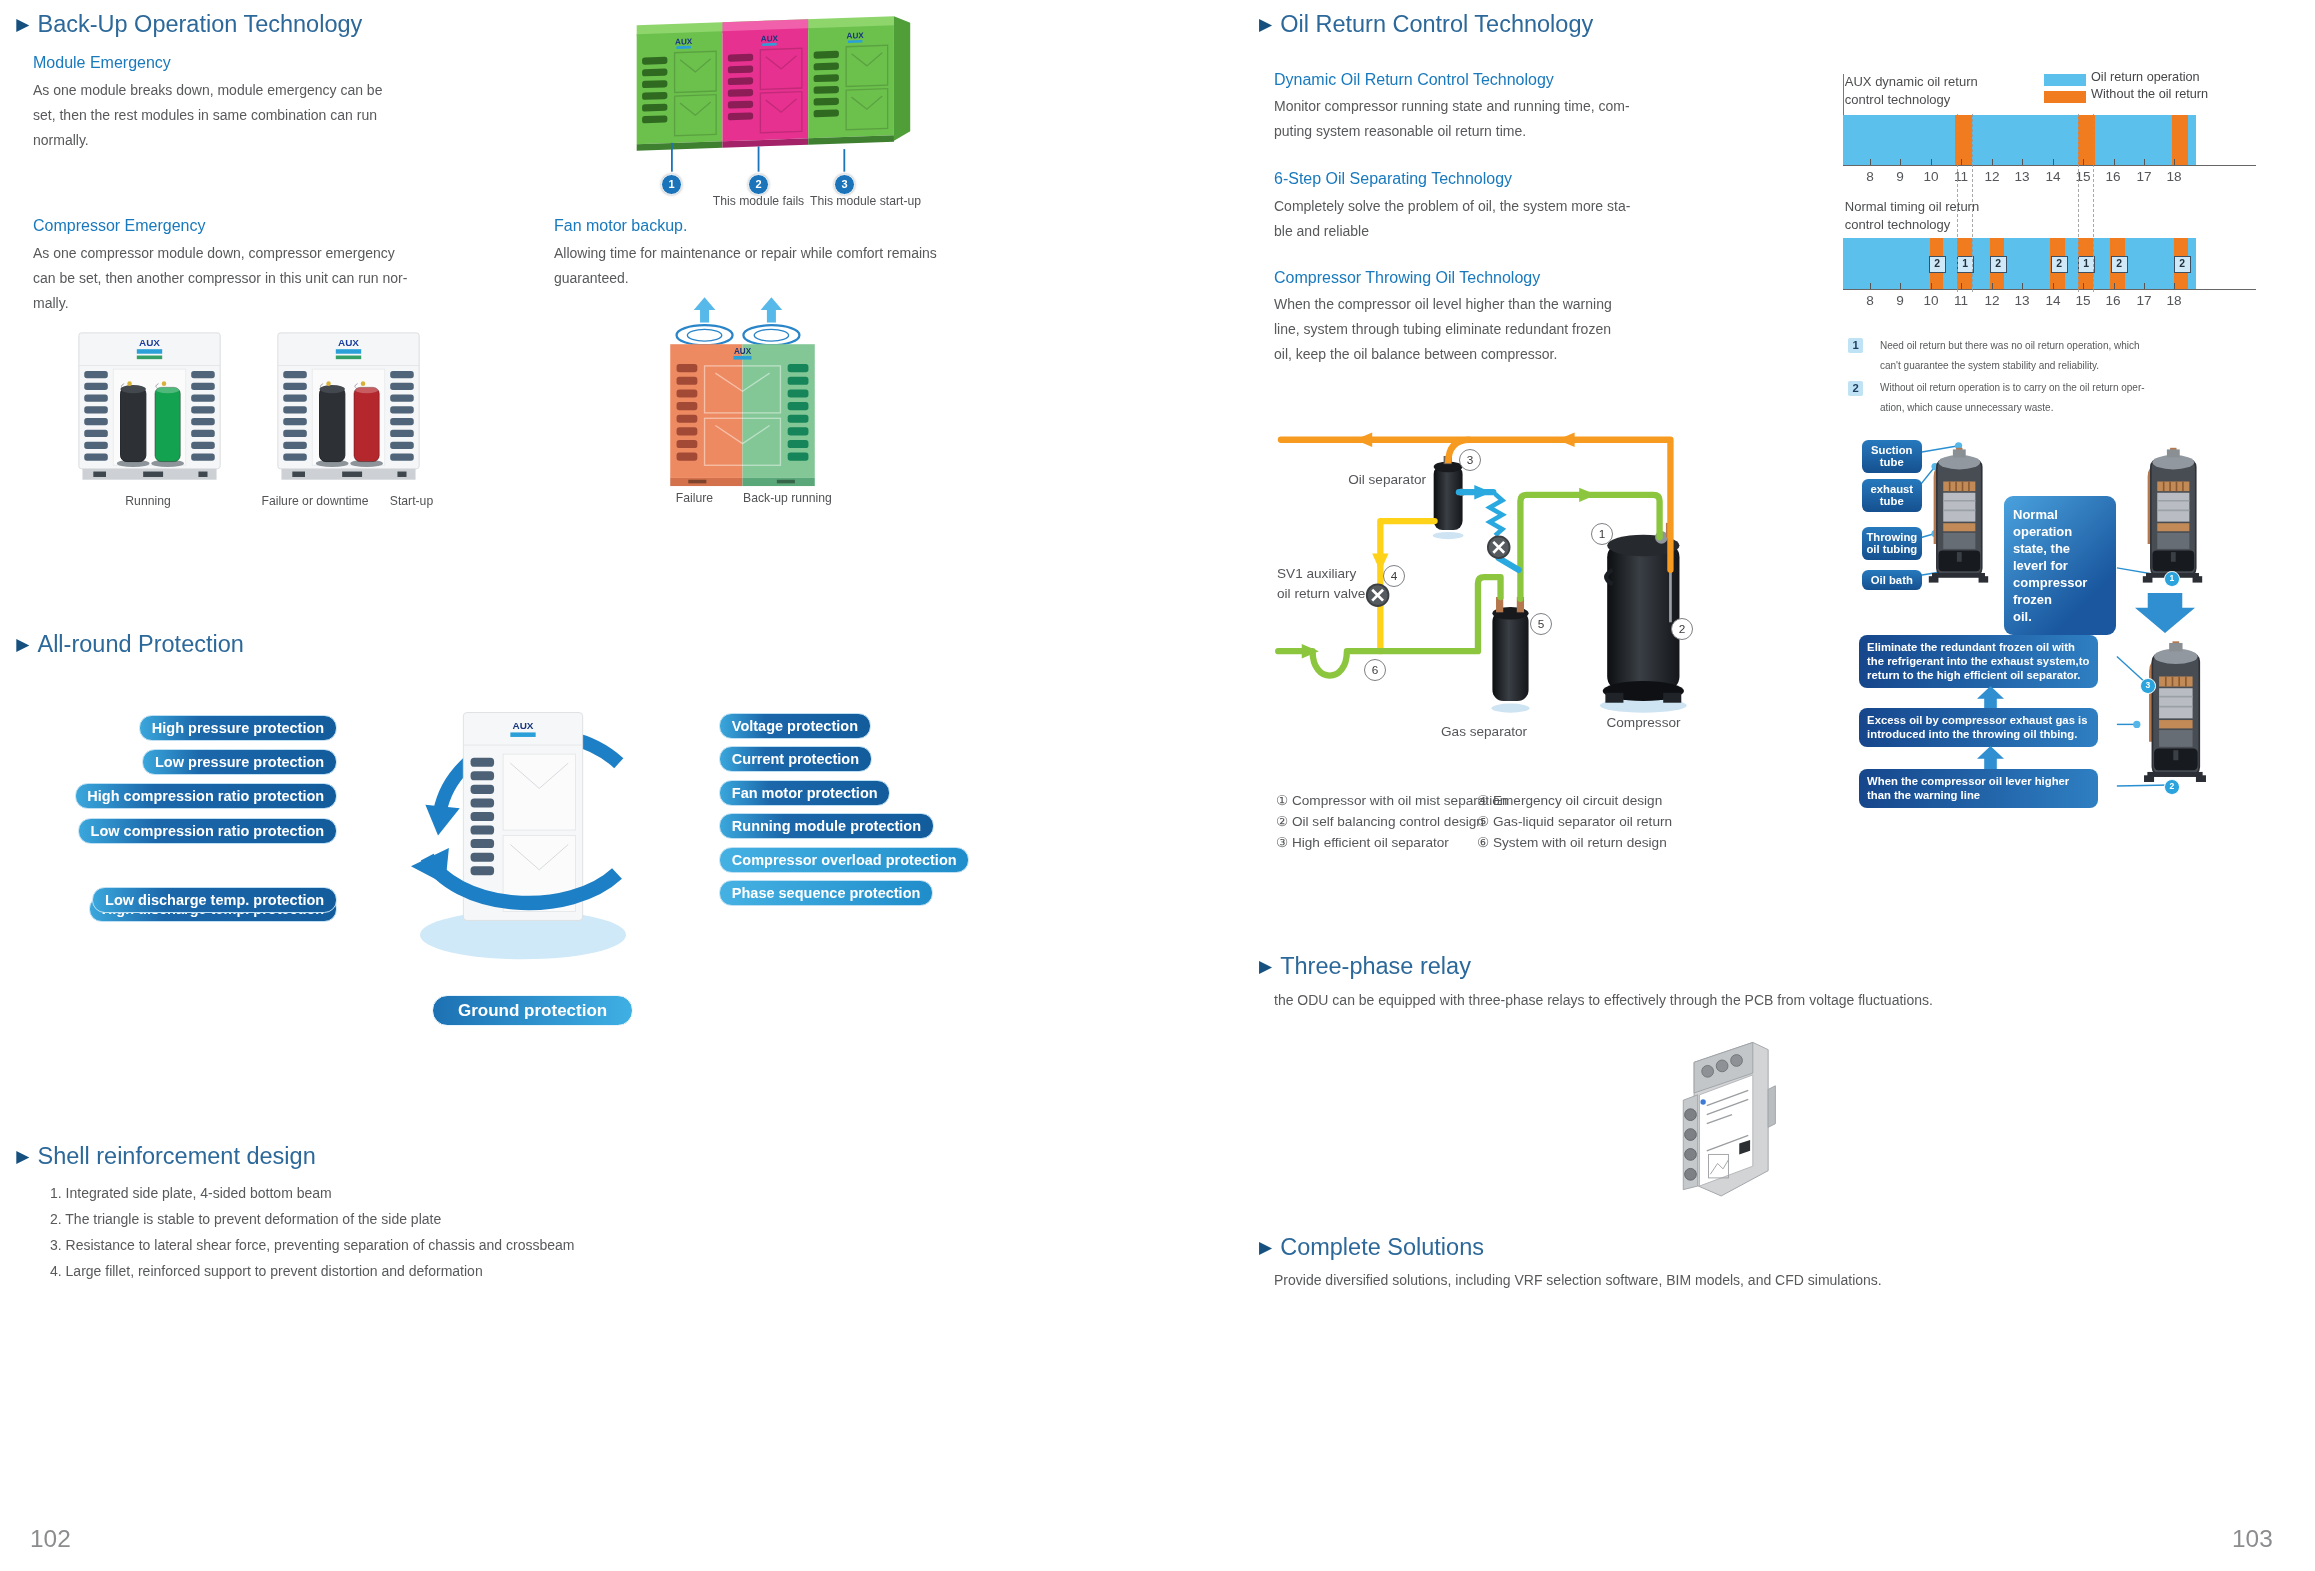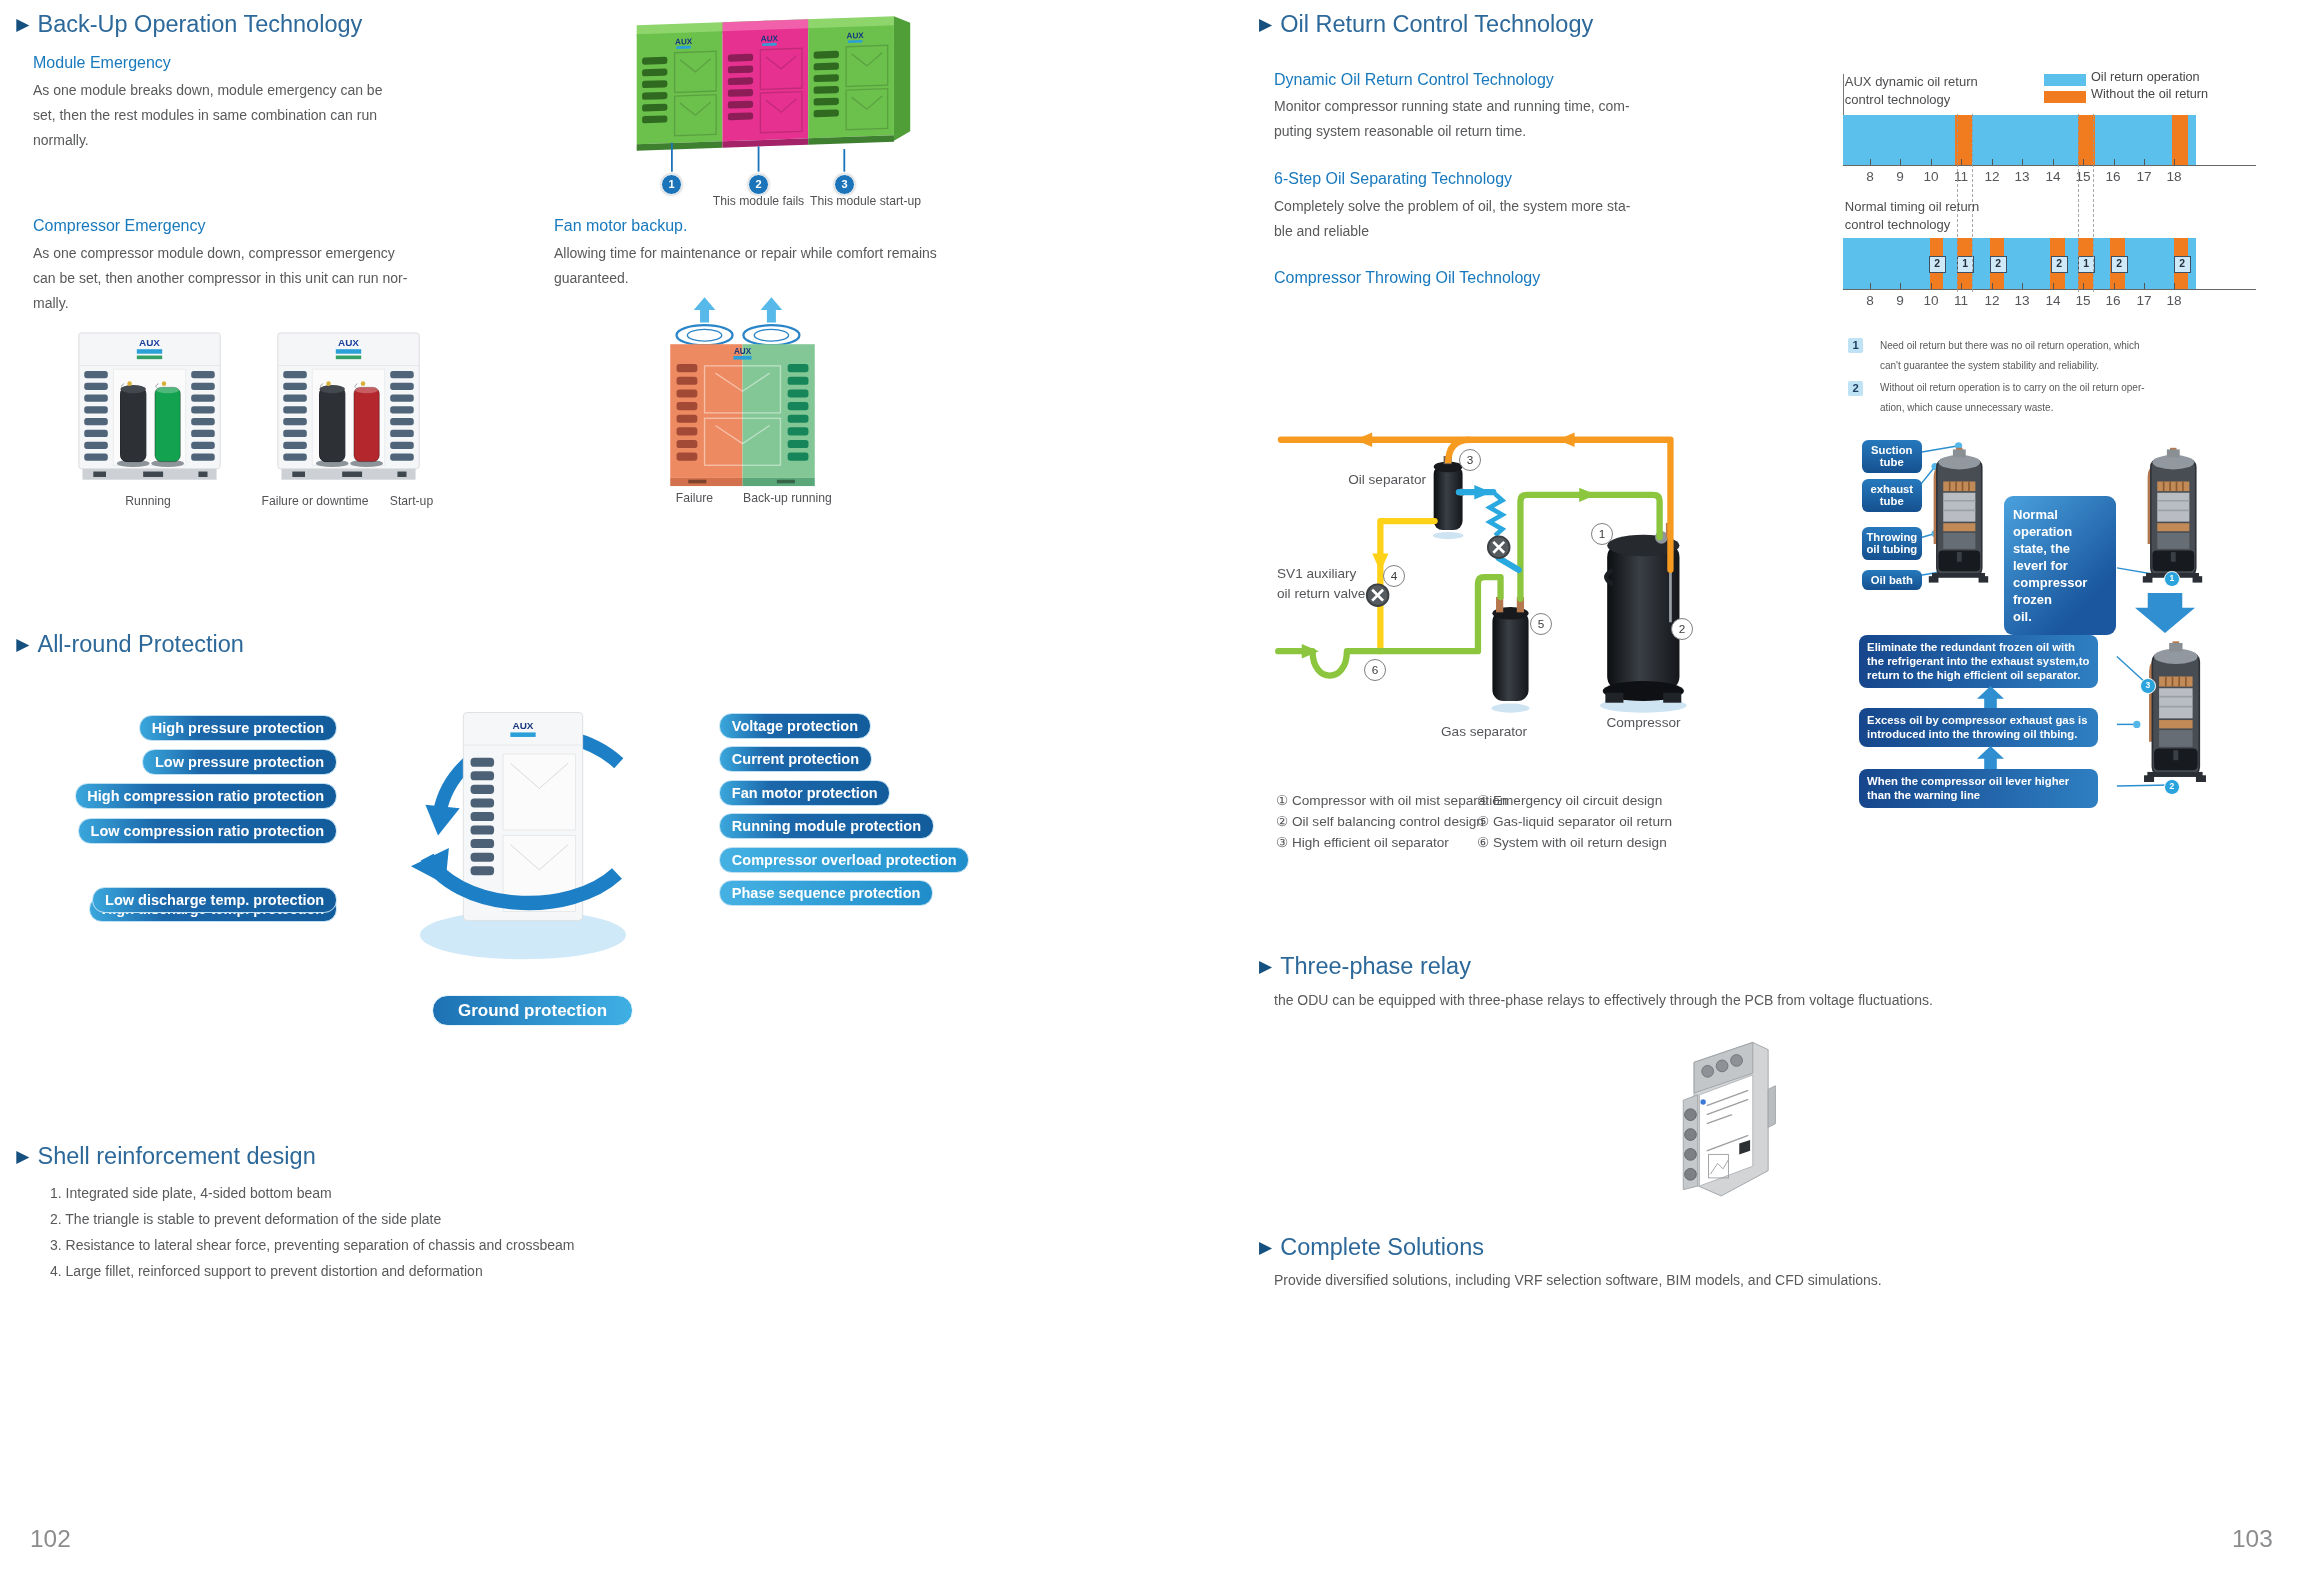--- a/index.html
+++ b/index.html
@@ -367,20 +367,25 @@
   <div class="body" style="left:1274px;top:94px">
     <div>Monitor compressor running state and running time, com-</div>
     <div>puting system reasonable oil return time.</div>
   </div>
   <div class="h2" style="left:1274px;top:170px">6-Step Oil Separating Technology</div>
   <div class="body" style="left:1274px;top:194px">
     <div>Completely solve the problem of oil, the system more sta-</div>
     <div>ble and reliable</div>
   </div>
   <div class="h2" style="left:1274px;top:269px">Compressor Throwing Oil Technology</div>
+  <div class="body" style="left:1274px;top:292px">
+    <div>When the compressor oil level higher than the warning</div>
+    <div>line, system through tubing eliminate redundant frozen</div>
+    <div>oil, keep the oil balance between compressor.</div>
+  </div>
 
   <div class="a" id="chart" style="left:1843px;top:72px;width:414px;height:242px">
       <div style="position: absolute; left: 201px; top: 1.8px; width: 42px; height: 11.8px; background: rgb(91, 193, 236);"></div>
       <div style="position: absolute; left: 248px; top: -1.8px; font-size: 12.7px; color: rgb(69, 70, 72); white-space: nowrap;">Oil return operation</div>
       <div style="position: absolute; left: 201px; top: 19px; width: 42px; height: 11.8px; background: rgb(240, 124, 31);"></div>
       <div style="position: absolute; left: 248px; top: 15.4px; font-size: 12.7px; color: rgb(69, 70, 72); white-space: nowrap;">Without the oil return</div>
       <div style="position: absolute; left: 0px; top: 1.8px; height: 91px; border-left: 1.4px solid rgb(119, 119, 119);"></div>
       <div style="position: absolute; left: 1.8px; top: 1.8px; font-size: 13px; color: rgb(77, 78, 80); white-space: nowrap;">AUX dynamic oil return</div>
       <div style="position: absolute; left: 1.8px; top: 20px; font-size: 13px; color: rgb(77, 78, 80); white-space: nowrap;">control technology</div>
       <div style="position: absolute; left: 0px; top: 43px; width: 353px; height: 50px; background: rgb(91, 193, 236);"></div>

